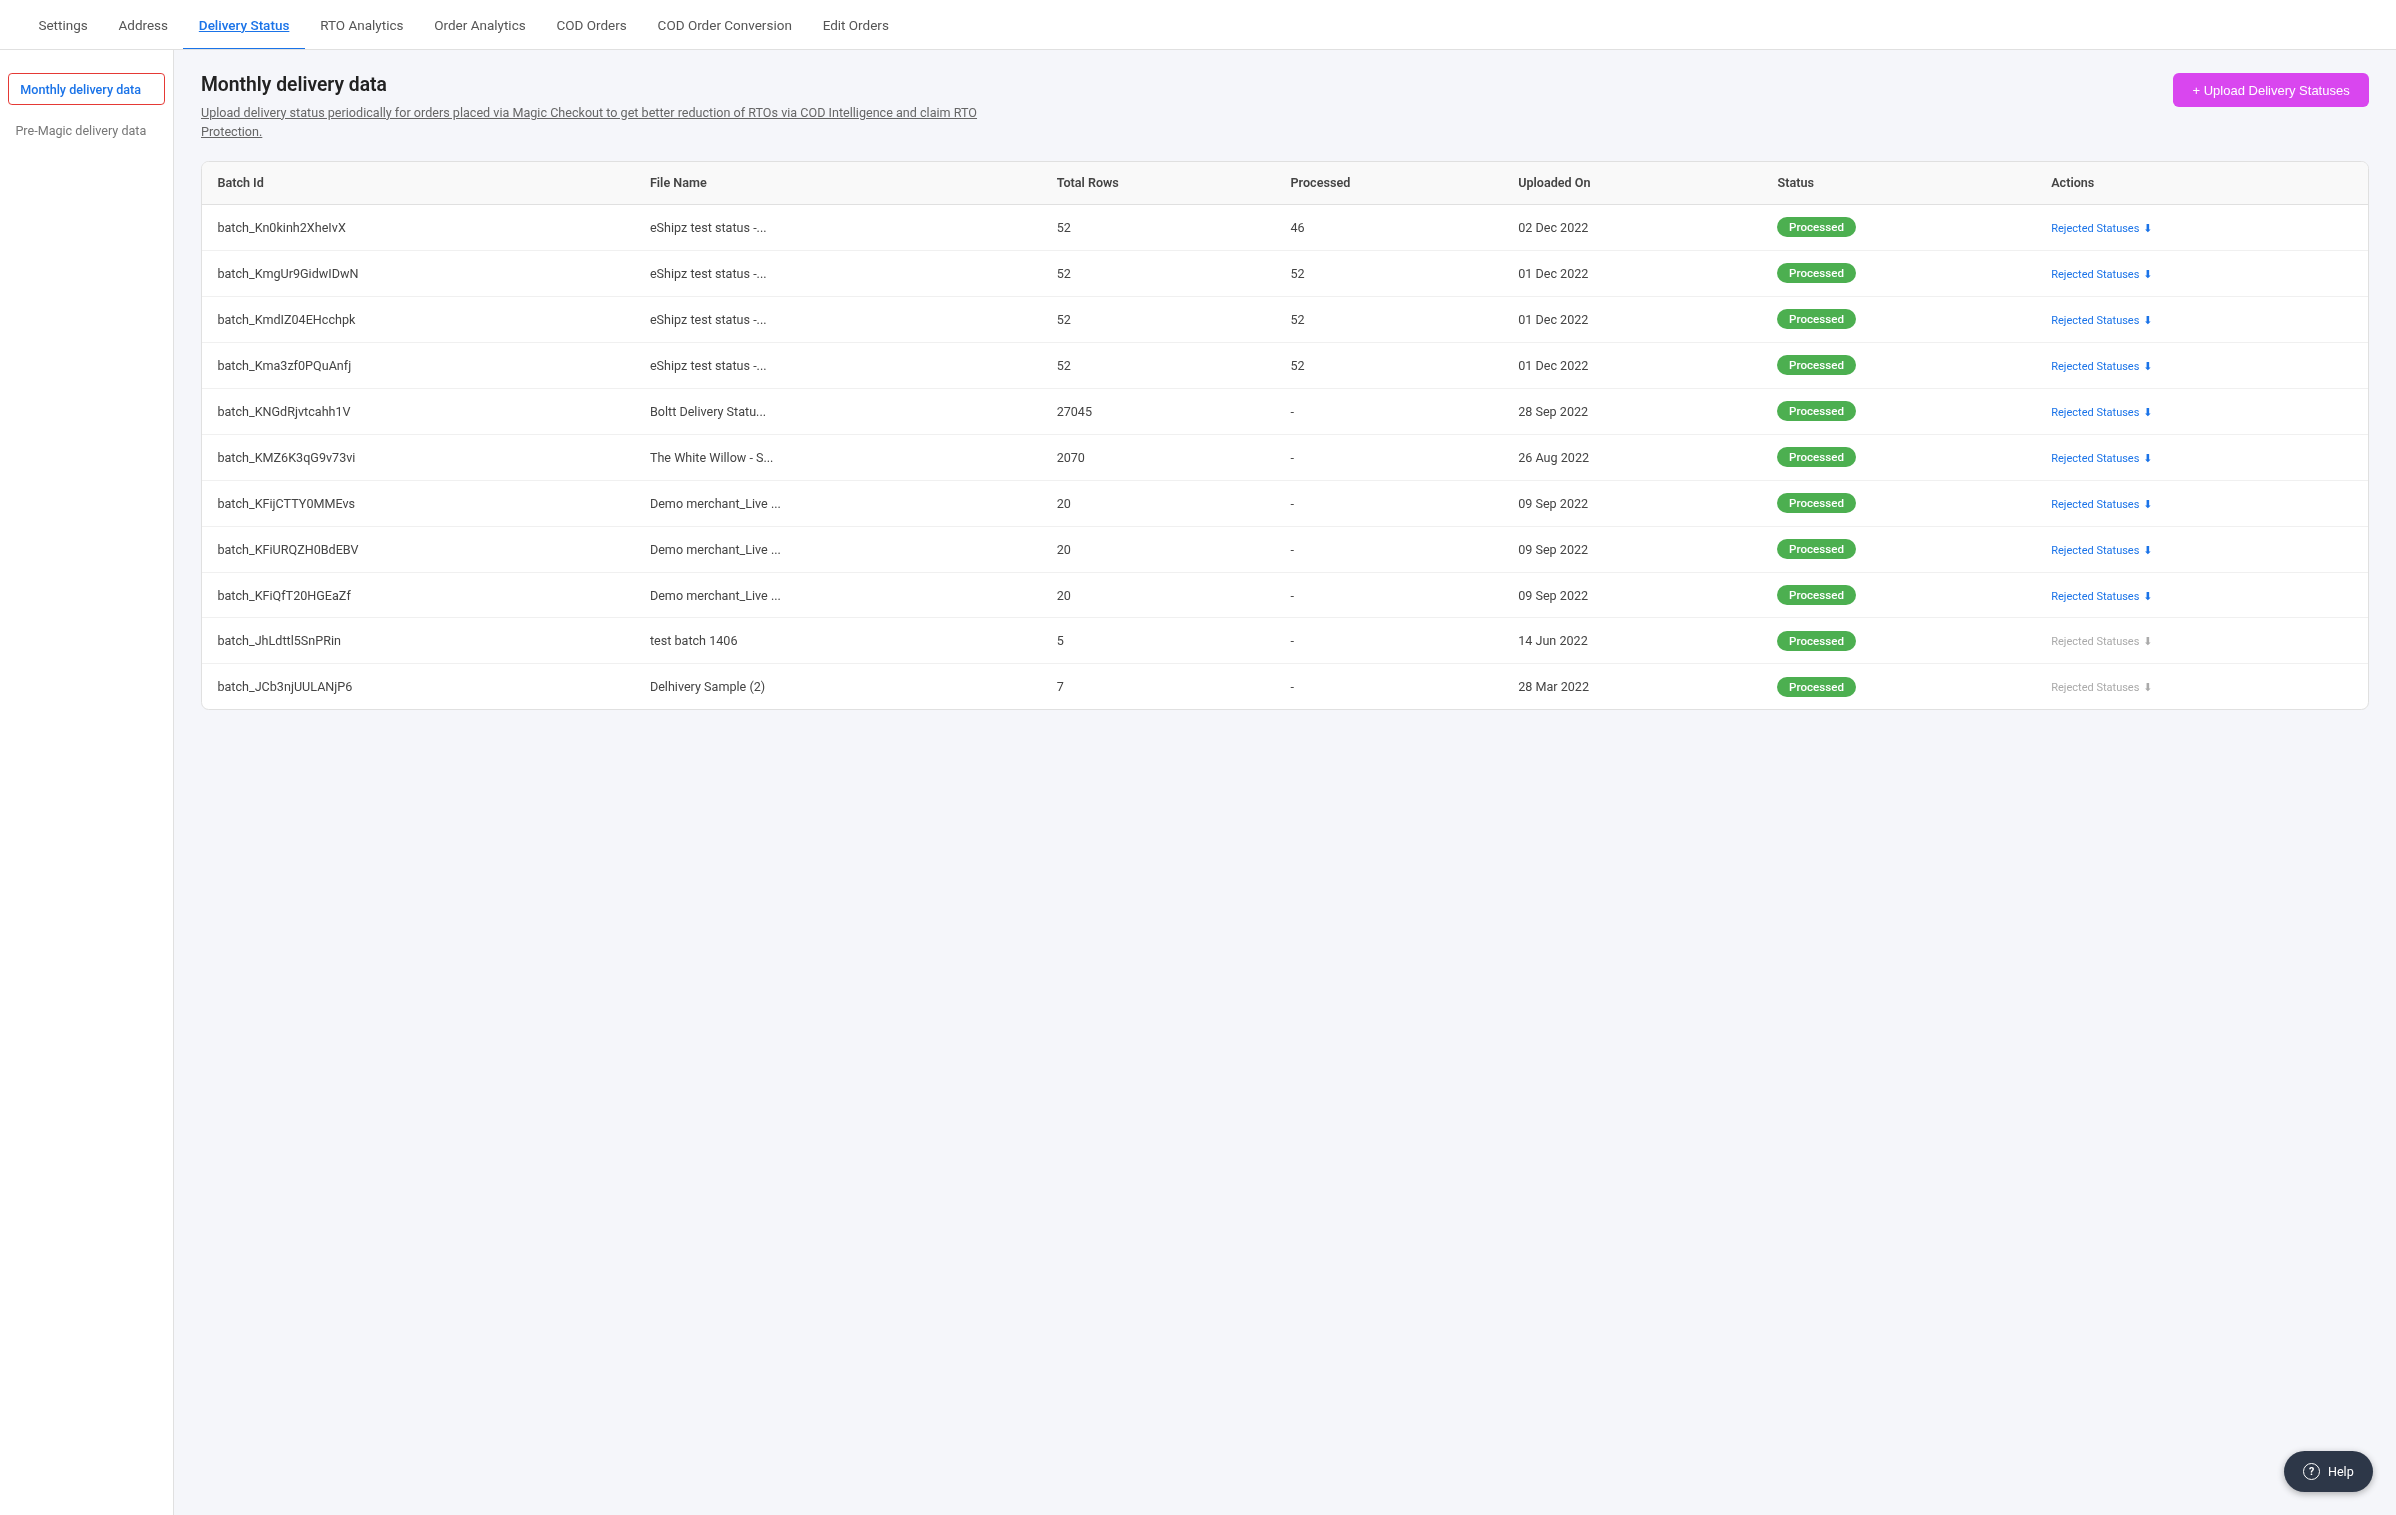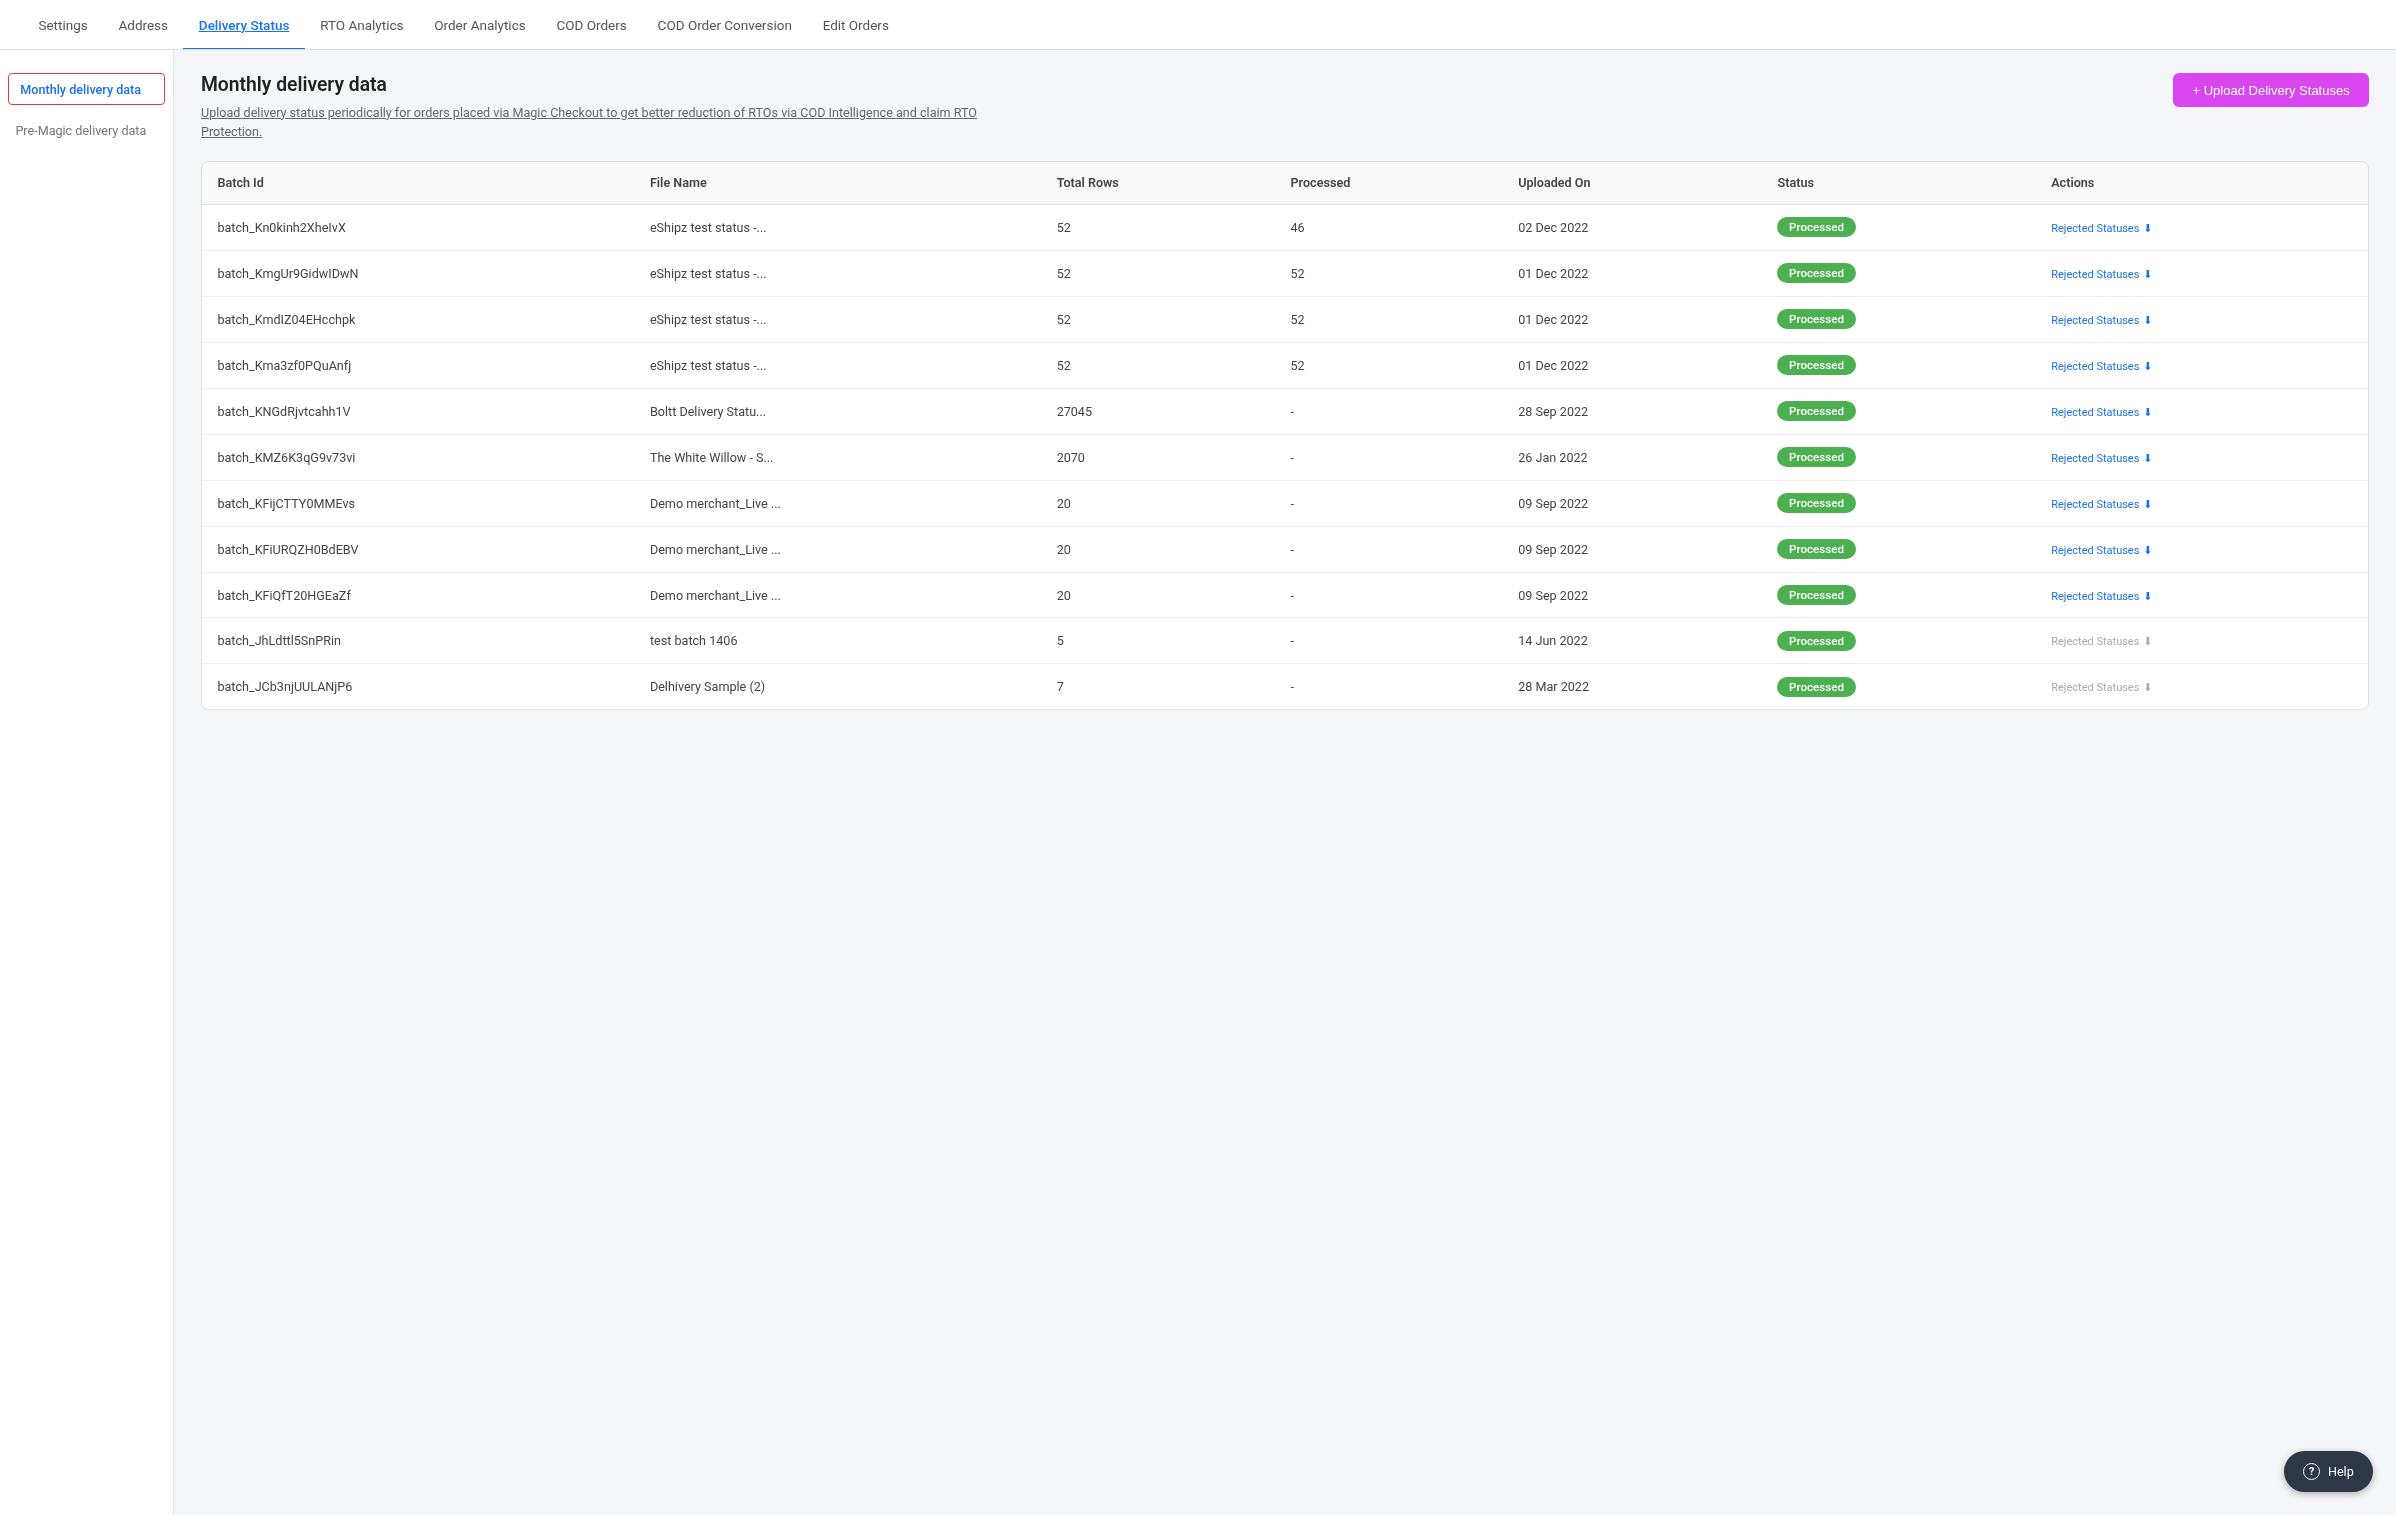--- a/index.html
+++ b/index.html
@@ -130,21 +130,21 @@
               <td>-</td>
               <td>28 Sep 2022</td>
               <td><span class="badge-processed">Processed</span></td>
               <td><a class="action-link" href="#">Rejected Statuses <span>⬇</span></a></td>
             </tr>
             <tr>
               <td>batch_KMZ6K3qG9v73vi</td>
               <td>The White Willow - S...</td>
               <td>2070</td>
               <td>-</td>
-              <td>26 Jan 2022</td>
+              <td>26 Aug 2022</td>
               <td><span class="badge-processed">Processed</span></td>
               <td><a class="action-link" href="#">Rejected Statuses <span>⬇</span></a></td>
             </tr>
             <tr>
               <td>batch_KFijCTTY0MMEvs</td>
               <td>Demo merchant_Live ...</td>
               <td>20</td>
               <td>-</td>
               <td>09 Sep 2022</td>
               <td><span class="badge-processed">Processed</span></td>

